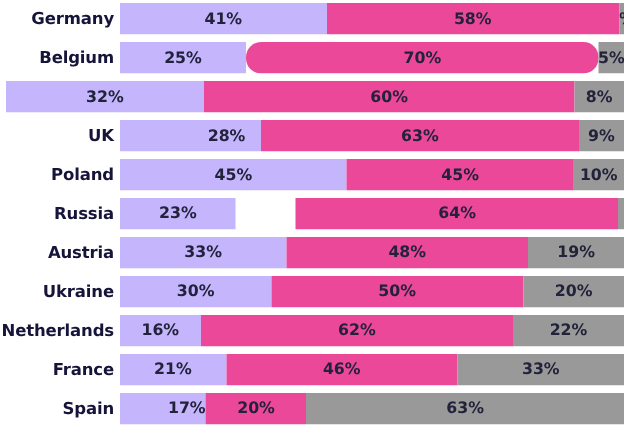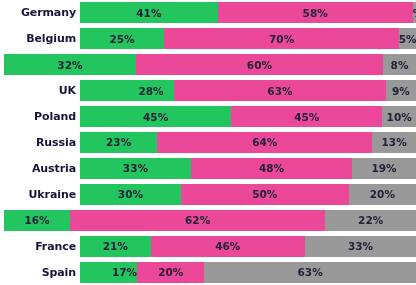--- a/index.html
+++ b/index.html
@@ -50,21 +50,21 @@
     display: flex;
     align-items: center;
     justify-content: center;
     font-size: 10.5px;
     font-weight: bold;
     color: #22223a;
     overflow: hidden;
     white-space: nowrap;
     box-sizing: border-box;
   }
-  .seg-a { background: #22c55e; }
+  .seg-a { background: #c4b5fd; }
   .seg-b { background: #ec4899; }
   .seg-c { background: #999999; }
   .seg-label {
     pointer-events: none;
   }
 </style>
 </head>
 <body>
 
 <div id="chart">
@@ -81,21 +81,21 @@
           <span class="seg-label">1%</span>
         </div>
       </div>
     </div>
     <div class="row">
       <div class="row-label">Belgium</div>
       <div class="bar-track">
         <div class="seg seg-a" style="flex: 0 0 25%;">
           <span class="seg-label">25%</span>
         </div>
-        <div class="seg seg-b" style="flex: 0 0 70%;">
+        <div class="seg seg-b" style="flex: 0 0 70%; border-radius: 10px;">
           <span class="seg-label">70%</span>
         </div>
         <div class="seg seg-c" style="flex: 0 0 5%;">
           <span class="seg-label">5%</span>
         </div>
       </div>
     </div>
     <div class="row">
       <div class="bar-track">
         <div class="seg seg-a" style="flex: 0 0 32%; justify-content: center;">
@@ -136,21 +136,21 @@
           <span class="seg-label">10%</span>
         </div>
       </div>
     </div>
     <div class="row">
       <div class="row-label">Russia</div>
       <div class="bar-track">
         <div class="seg seg-a" style="flex: 0 0 23%;">
           <span class="seg-label">23%</span>
         </div>
-        <div class="seg seg-b" style="flex: 0 0 64%;">
+        <div class="seg seg-b" style="flex: 0 0 64%; margin-left: 40px;">
           <span class="seg-label">64%</span>
         </div>
         <div class="seg seg-c" style="flex: 0 0 13%;">
           <span class="seg-label">13%</span>
         </div>
       </div>
     </div>
     <div class="row">
       <div class="row-label">Austria</div>
       <div class="bar-track">
@@ -173,20 +173,21 @@
         </div>
         <div class="seg seg-b" style="flex: 0 0 50%;">
           <span class="seg-label">50%</span>
         </div>
         <div class="seg seg-c" style="flex: 0 0 20%;">
           <span class="seg-label">20%</span>
         </div>
       </div>
     </div>
     <div class="row">
+      <div class="row-label">Netherlands</div>
       <div class="bar-track">
         <div class="seg seg-a" style="flex: 0 0 16%;">
           <span class="seg-label">16%</span>
         </div>
         <div class="seg seg-b" style="flex: 0 0 62%;">
           <span class="seg-label">62%</span>
         </div>
         <div class="seg seg-c" style="flex: 0 0 22%;">
           <span class="seg-label">22%</span>
         </div>

